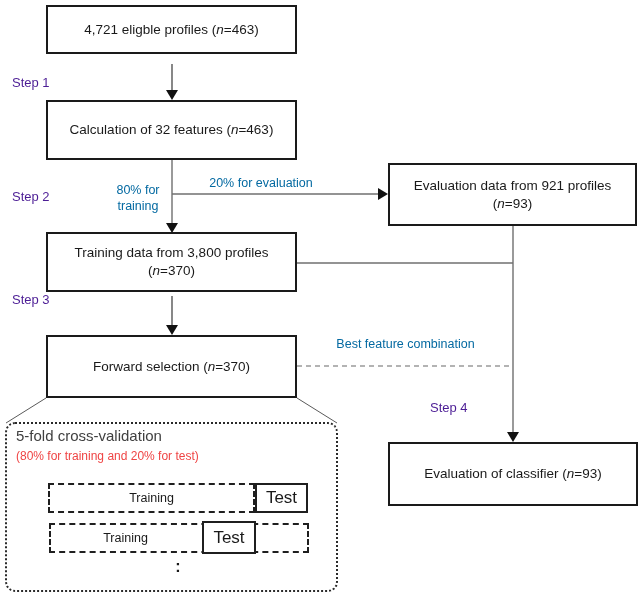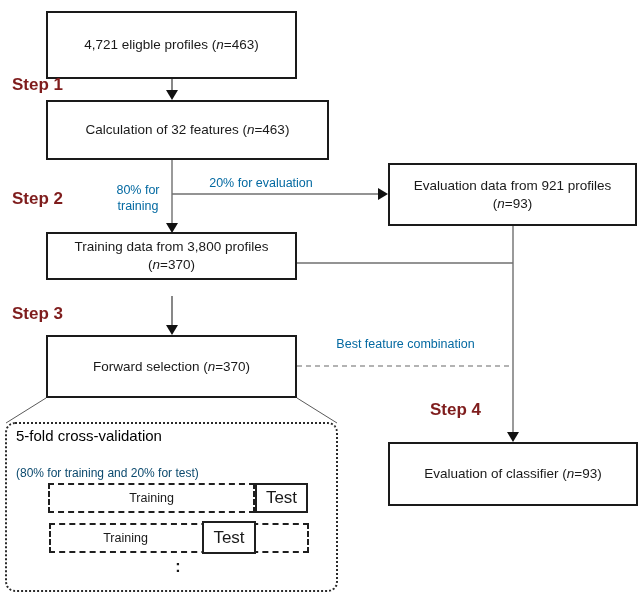--- a/index.html
+++ b/index.html
@@ -7,28 +7,28 @@
     position:relative;width:642px;height:597px;background:#ffffff;
     font-family:"Liberation Sans",sans-serif;color:#1a1a1a;overflow:hidden;
   }
   .canvas svg.wires{position:absolute;left:0;top:0;width:642px;height:597px;}
   .fbox{
     position:absolute;border:2px solid #1a1a1a;background:#ffffff;
     display:flex;flex-direction:column;align-items:center;justify-content:center;
     text-align:center;font-size:13.5px;line-height:18px;box-sizing:border-box;
   }
   .fbox .nvar, .nvar{font-style:italic;}
-  .steplabel{position:absolute;font-weight:bold;font-size:17px;color:#7f1d1d;white-space:nowrap;}
+  .steplabel{position:absolute;font-weight:normal;font-size:13px;color:#4c1d95;white-space:nowrap;}
   .edgelabel{position:absolute;font-size:12.5px;color:#0369a1;text-align:center;line-height:16px;white-space:nowrap;}
   .cvpanel{
     position:absolute;left:5px;top:422px;width:333px;height:170px;
     border:2px dotted #2a2a2a;border-radius:10px;background:#ffffff;box-sizing:border-box;
   }
-  .cvtitle{position:absolute;left:16px;top:427px;font-size:15px;color:#000000;white-space:nowrap;}
-  .cvsub{position:absolute;left:16px;top:466px;font-size:12px;color:#0c4a6e;white-space:nowrap;}
+  .cvtitle{position:absolute;left:16px;top:427px;font-size:15px;color:#404040;white-space:nowrap;}
+  .cvsub{position:absolute;left:16px;top:449px;font-size:12px;color:#ef4444;white-space:nowrap;}
   .foldseg{
     position:absolute;border:2px dashed #1f1f1f;background:transparent;box-sizing:border-box;
     display:flex;align-items:center;justify-content:center;font-size:12.5px;
   }
   .foldtraining{position:absolute;display:flex;align-items:center;justify-content:center;font-size:12.5px;}
   .testbox{
     position:absolute;border:2px solid #1f1f1f;background:#ffffff;box-sizing:border-box;
     display:flex;align-items:center;justify-content:center;font-size:17px;
   }
   .cvellipsis{position:absolute;left:170px;top:558px;width:16px;text-align:center;font-weight:bold;font-size:16px;color:#1a1a1a;}
@@ -55,49 +55,49 @@
     <line x1="513" y1="226" x2="513" y2="433" stroke="#6f6f6f" stroke-width="1.4"></line>
     <line x1="297" y1="263" x2="513" y2="263" stroke="#6f6f6f" stroke-width="1.4"></line>
     <polygon points="507,432 519,432 513,442" fill="#111111"></polygon>
 
     <line x1="297" y1="366" x2="512" y2="366" stroke="#9a9a9a" stroke-width="1.4" stroke-dasharray="5,4"></line>
 
     <line x1="46" y1="398" x2="6" y2="423" stroke="#5a5a5a" stroke-width="1"></line>
     <line x1="297" y1="398" x2="337" y2="423" stroke="#5a5a5a" stroke-width="1"></line>
   </svg>
 
-  <div class="fbox" style="left:46px;top:11px;width:251px;height:68px;">
+  <div class="fbox" style="left:46px;top:5px;width:251px;height:49px;">
     <div><span>4,721 eligble profiles (</span><span class="nvar">n</span><span>=463)</span></div>
   </div>
 
-  <div class="fbox" style="left:46px;top:100px;width:283px;height:60px;">
+  <div class="fbox" style="left:46px;top:100px;width:251px;height:60px;">
     <div><span>Calculation of 32 features (</span><span class="nvar">n</span><span>=463)</span></div>
   </div>
 
-  <div class="fbox" style="left:46px;top:232px;width:251px;height:48px;">
+  <div class="fbox" style="left:46px;top:232px;width:251px;height:60px;">
     <div>Training data from 3,800 profiles</div>
     <div><span>(</span><span class="nvar">n</span><span>=370)</span></div>
   </div>
 
   <div class="fbox" style="left:388px;top:163px;width:249px;height:63px;">
     <div>Evaluation data from 921 profiles</div>
     <div><span>(</span><span class="nvar">n</span><span>=93)</span></div>
   </div>
 
   <div class="fbox" style="left:46px;top:335px;width:251px;height:63px;justify-content:center;">
     <div><span>Forward selection (</span><span class="nvar">n</span><span>=370)</span></div>
   </div>
 
   <div class="fbox" style="left:388px;top:442px;width:250px;height:64px;">
     <div><span>Evaluation of classifier (</span><span class="nvar">n</span><span>=93)</span></div>
   </div>
 
   <div class="steplabel" style="left:12px;top:75px;">Step 1</div>
   <div class="steplabel" style="left:12px;top:189px;">Step 2</div>
-  <div class="steplabel" style="left:12px;top:304px;">Step 3</div>
+  <div class="steplabel" style="left:12px;top:292px;">Step 3</div>
   <div class="steplabel" style="left:430px;top:400px;">Step 4</div>
 
   <div class="edgelabel" style="left:98px;top:182px;width:80px;">
     <div>80% for</div>
     <div>training</div>
   </div>
   <div class="edgelabel" style="left:196px;top:175px;width:130px;">20% for evaluation</div>
   <div class="edgelabel" style="left:323px;top:336px;width:165px;">Best feature combination</div>
 
   <div class="cvpanel"></div>

